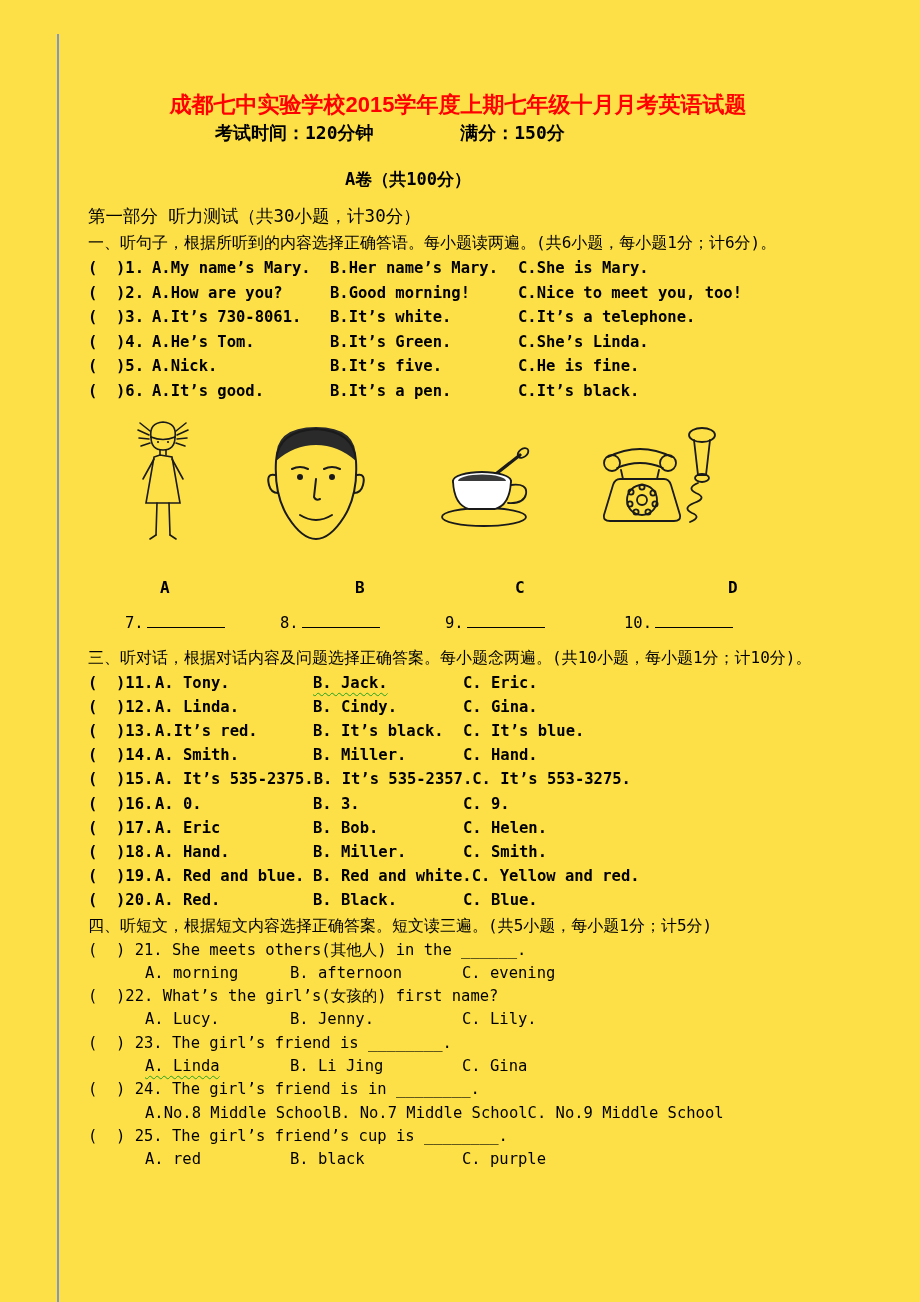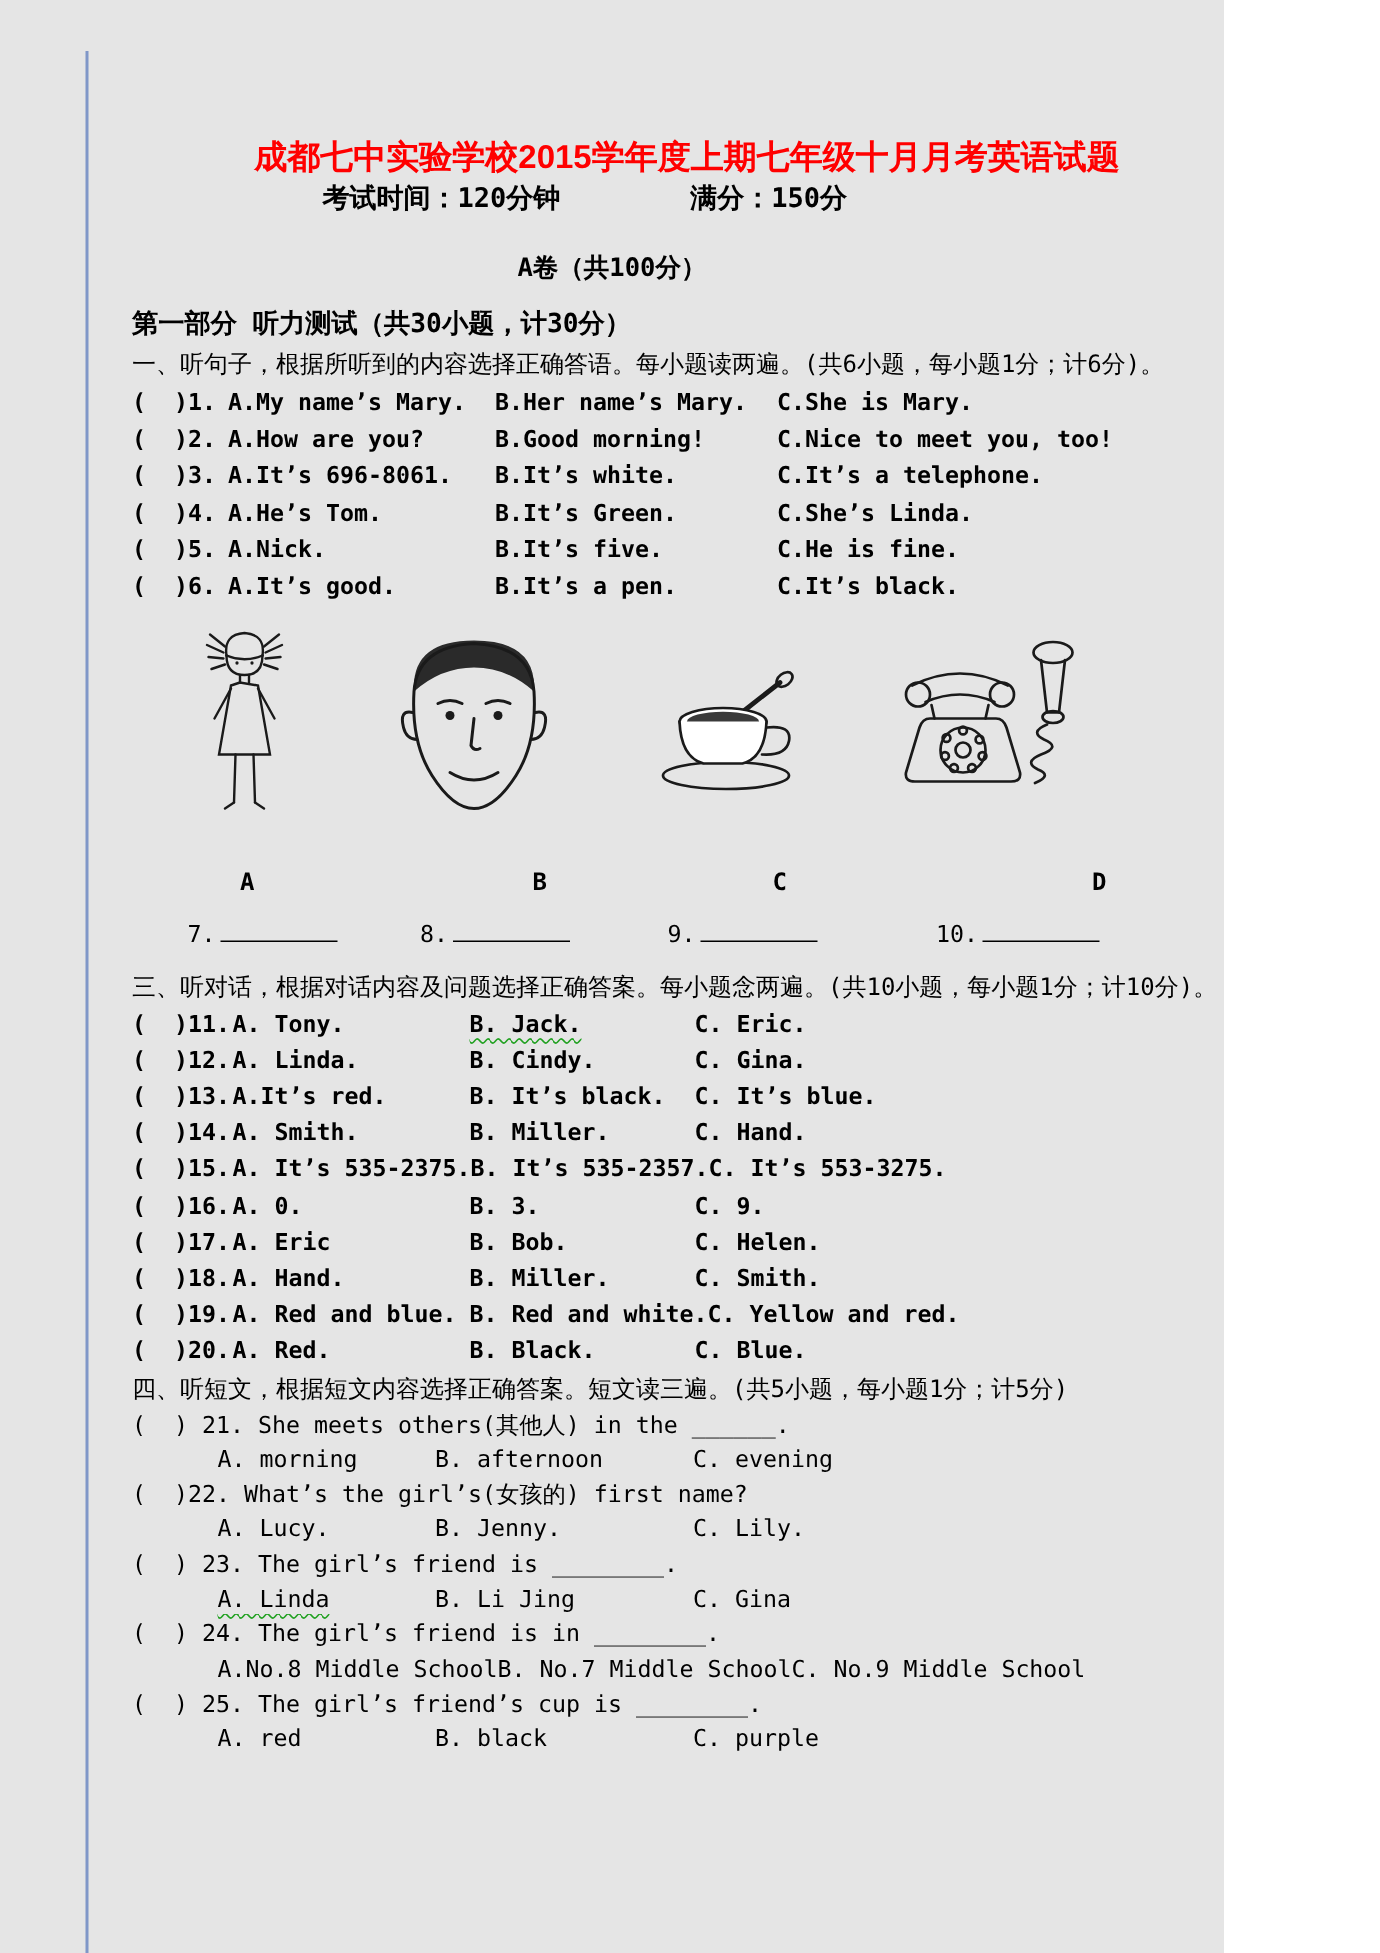--- a/index.html
+++ b/index.html
@@ -1,32 +1,32 @@
 <!DOCTYPE html>
 <html><head>
 <meta charset="utf-8">
 <style>
   * { margin:0; padding:0; box-sizing:border-box; }
   html,body { background:#ffffff; }
   .page {
-    position:relative; width:816px; height:1302px; background:#e5e5e5;
+    position:relative; width:920px; height:1302px; background:#fde047;
     overflow:hidden; color:#000;
     font-family:"DejaVu Sans Mono","Liberation Mono",monospace;
   }
   .margin-line { position:absolute; left:57px; top:34px; width:2px; height:1268px; background:#8097c8; }
   .content { position:absolute; left:88px; top:0; width:792px; padding-top:90px; }
 
   .title {
     width:740px; text-align:center; color:#ff0000; font-weight:bold;
     font-size:22px; line-height:30px;
     font-family:"Liberation Sans","DejaVu Sans",sans-serif;
   }
   .exam-info { margin-left:127px; font-weight:bold; font-size:18px; line-height:26px; white-space:pre; }
   .paper-label { margin-top:20px; margin-left:257px; font-weight:bold; font-size:17px; line-height:26px; }
-  .part-heading { margin-top:10px; font-weight:bold; font-size:17.5px; line-height:28px; }
+  .part-heading { margin-top:10px; font-weight:normal; font-size:17.5px; line-height:28px; }
   .sec-heading { font-size:16px; line-height:26px; white-space:pre; }
   .mt6 { margin-top:6px; }
 
   .qrow { font-size:15.5px; line-height:24.6px; white-space:pre;font-weight:bold; }
   .s3 .qrow { line-height:24.2px; }
   .pre { display:inline-block; width:64px; }
   .s3 .pre { width:67px; }
   .o { display:inline-block; }
   .s1 .oa { min-width:178px; }
   .s1 .ob { min-width:188px; }
@@ -68,21 +68,21 @@
 
     <div class="title">成都七中实验学校2015学年度上期七年级十月月考英语试题</div>
     <div class="exam-info">考试时间：120分钟        满分：150分</div>
     <div class="paper-label">A卷（共100分）</div>
     <div class="part-heading">第一部分 听力测试（共30小题，计30分）</div>
 
     <div class="sec-heading">一、听句子，根据所听到的内容选择正确答语。每小题读两遍。(共6小题，每小题1分；计6分)。</div>
     <div class="qblock s1">
       <div class="qrow"><span class="pre">(  )1.</span><span class="o oa">A.My name’s Mary.</span><span class="o ob">B.Her name’s Mary.</span><span class="o oc">C.She is Mary.</span></div>
       <div class="qrow"><span class="pre">(  )2.</span><span class="o oa">A.How are you?</span><span class="o ob">B.Good morning!</span><span class="o oc">C.Nice to meet you, too!</span></div>
-      <div class="qrow"><span class="pre">(  )3.</span><span class="o oa">A.It’s 696-8061.</span><span class="o ob">B.It’s white.</span><span class="o oc">C.It’s a telephone.</span></div>
+      <div class="qrow"><span class="pre">(  )3.</span><span class="o oa">A.It’s 730-8061.</span><span class="o ob">B.It’s white.</span><span class="o oc">C.It’s a telephone.</span></div>
       <div class="qrow"><span class="pre">(  )4.</span><span class="o oa">A.He’s Tom.</span><span class="o ob">B.It’s Green.</span><span class="o oc">C.She’s Linda.</span></div>
       <div class="qrow"><span class="pre">(  )5.</span><span class="o oa">A.Nick.</span><span class="o ob">B.It’s five.</span><span class="o oc">C.He is fine.</span></div>
       <div class="qrow"><span class="pre">(  )6.</span><span class="o oa">A.It’s good.</span><span class="o ob">B.It’s a pen.</span><span class="o oc">C.It’s black.</span></div>
     </div>
 
     <div class="pic-area">
 
       <div class="pic pic-a">
         <svg width="58" height="140" viewBox="0 0 58 140" fill="none" stroke="#1a1a1a" stroke-width="1.6" stroke-linecap="round">
           <path d="M16 16 L6 8 M15 20 L4 15 M15 24 L5 23 M16 28 L7 31"></path>

